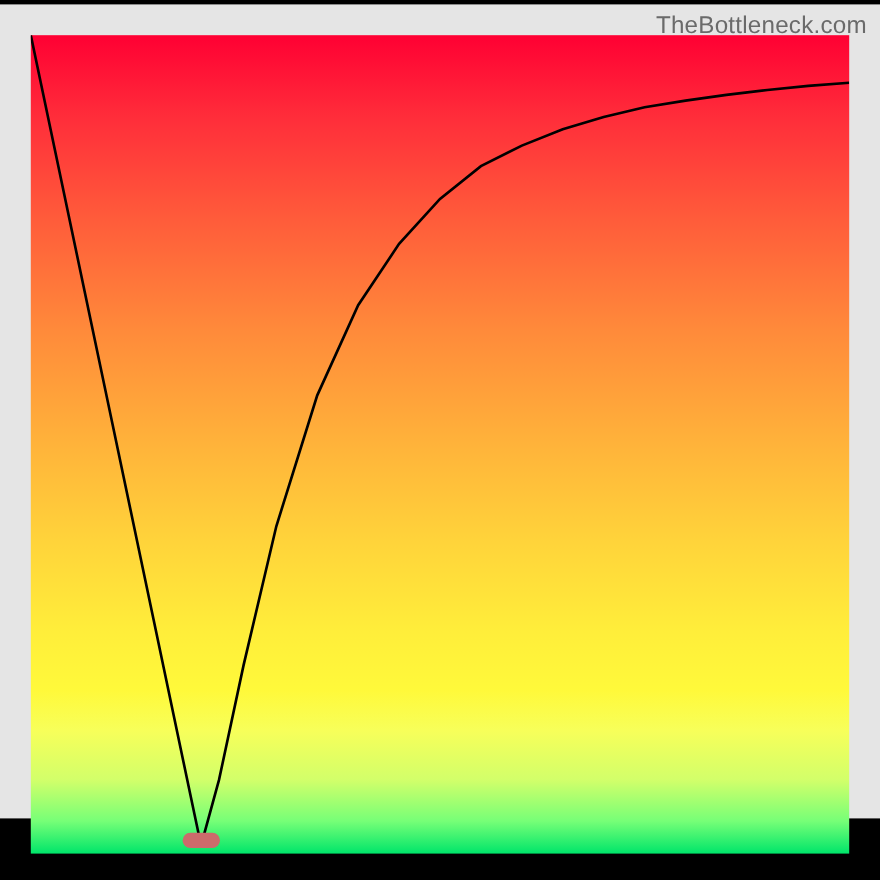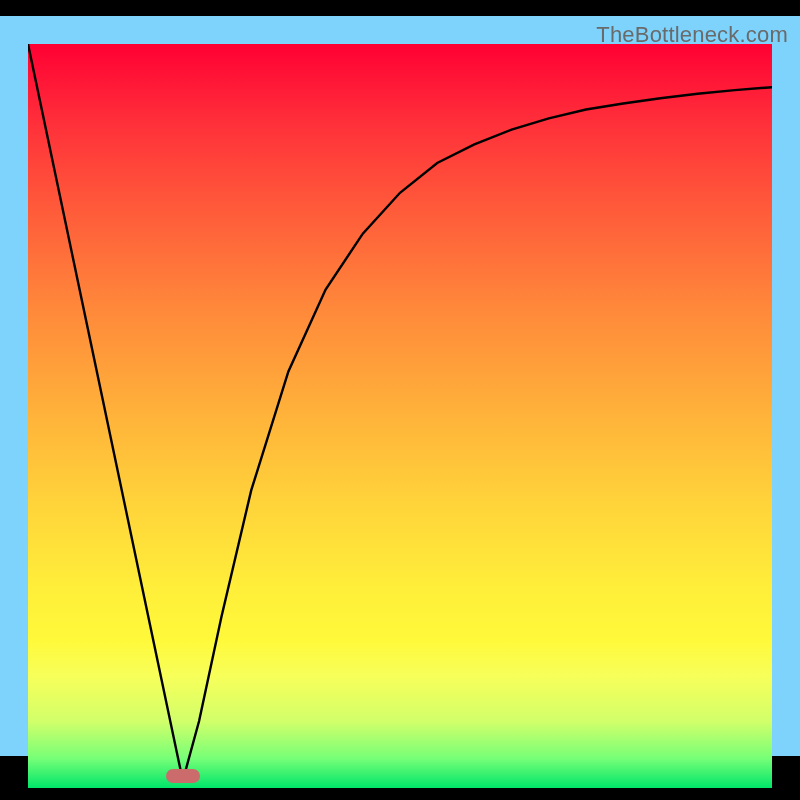--- a/index.html
+++ b/index.html
@@ -7,24 +7,24 @@
     padding: 0;
     width: 800px;
     height: 800px;
     overflow: hidden;
     background: #000;
     font-family: Arial, Helvetica, sans-serif;
   }
   .frame {
     position: absolute;
     left: 0;
-    top: 16px;
+    top: 4px;
     width: 800px;
     height: 740px;
-    background: #7dd3fc;
+    background: #e5e5e5;
   }
   .plot {
     position: absolute;
     left: 28px;
     top: 28px;
     width: 744px;
     height: 744px;
     background: linear-gradient(to bottom,
       #ff0033 0%,
       #ff2d3a 10%,

